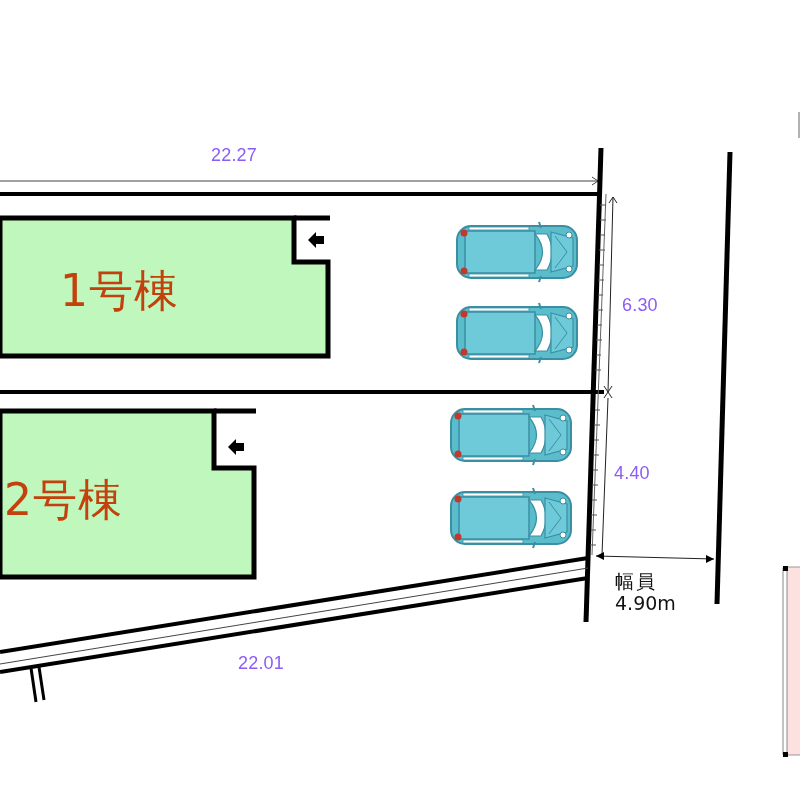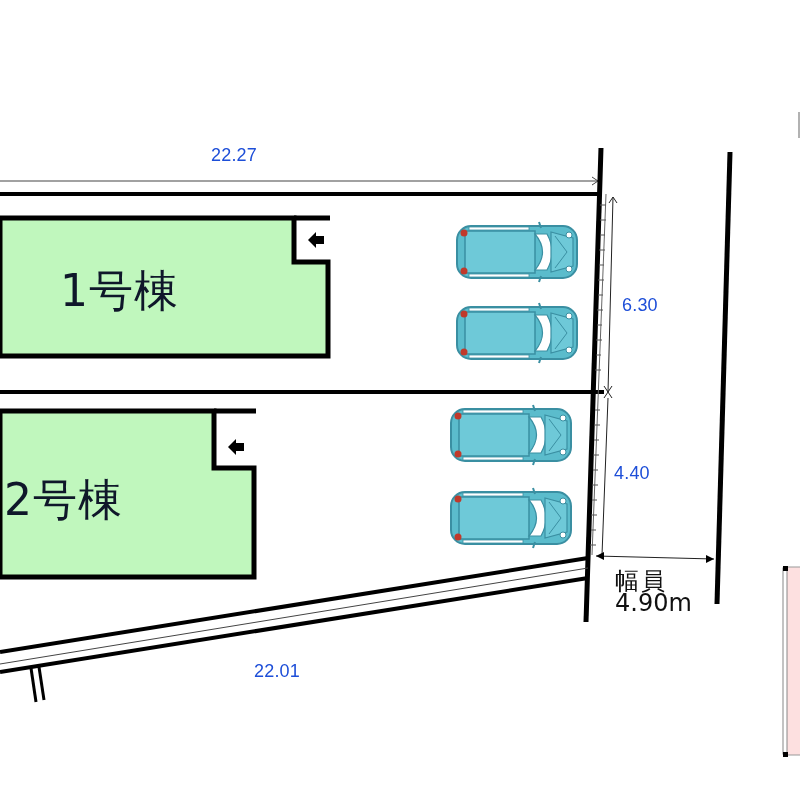--- a/index.html
+++ b/index.html
@@ -1,20 +1,20 @@
 <!DOCTYPE html>
 <html><head>
   <meta charset="utf-8">
   <style>
     html, body { margin: 0; padding: 0; background: #ffffff; }
     body { width: 800px; height: 800px; overflow: hidden; position: relative; font-family: "Liberation Sans", "DejaVu Sans", sans-serif; }
     #plan { position: absolute; left: 0; top: 0; width: 800px; height: 800px; }
-    .dim-label { position: absolute; font-family: "Liberation Sans", "DejaVu Sans", sans-serif; font-size: 18px; color: #1d4ed8; letter-spacing: 0.2px; }
-    .building-label { position: absolute; font-family: "DejaVu Sans", "Liberation Sans", sans-serif; font-size: 44px; color: #0f172a; letter-spacing: 1px; }
-    .road-label { position: absolute; font-family: "DejaVu Sans", "Liberation Sans", sans-serif; font-size: 24px; color: #111; line-height: 22px; }
+    .dim-label { position: absolute; font-family: "Liberation Sans", "DejaVu Sans", sans-serif; font-size: 18px; color: #8b5cf6; letter-spacing: 0.2px; }
+    .building-label { position: absolute; font-family: "DejaVu Sans", "Liberation Sans", sans-serif; font-size: 44px; color: #c2410c; letter-spacing: 1px; }
+    .road-label { position: absolute; font-family: "DejaVu Sans", "Liberation Sans", sans-serif; font-size: 19px; color: #111; line-height: 22px; }
   </style>
 </head>
 <body>
 
 <div>
   <svg id="plan" viewBox="0 0 800 800" xmlns="http://www.w3.org/2000/svg">
     <defs>
       <g id="car">
 
         <rect x="2" y="4" width="120" height="52" rx="14" ry="14" fill="#5bbccc" stroke="#3a8fa2" stroke-width="2"></rect>
@@ -107,21 +107,21 @@
 
     <rect x="784" y="567" width="20" height="188" fill="#fde0e0" stroke="#999" stroke-width="1"></rect>
     <rect x="783" y="568" width="4" height="186" fill="#ffffff" stroke="#888" stroke-width="1"></rect>
     <rect x="783" y="566" width="5" height="5" fill="#000"></rect>
     <rect x="783" y="752" width="5" height="5" fill="#000"></rect>
 
     <line x1="799" y1="112" x2="799" y2="138" stroke="#999" stroke-width="1.5"></line>
   </svg>
 
   <span class="dim-label" style="left:211px; top:145px;">22.27</span>
-  <span class="dim-label" style="left:254px; top:653px;margin-top:8px;">22.01</span>
+  <span class="dim-label" style="left:238px; top:653px;">22.01</span>
   <span class="dim-label" style="left:622px; top:295px;">6.30</span>
   <span class="dim-label" style="left:614px; top:463px;">4.40</span>
 
   <span class="building-label" style="left:60px; top:262px;">1号棟</span>
   <span class="building-label" style="left:4px; top:471px;">2号棟</span>
 
   <span style="position:absolute;left:308px;top:232px;width:16px;height:16px;"></span>
   <span style="position:absolute;left:228px;top:439px;width:16px;height:16px;"></span>
 
   <div class="road-label" style="left:615px; top:570px;">

